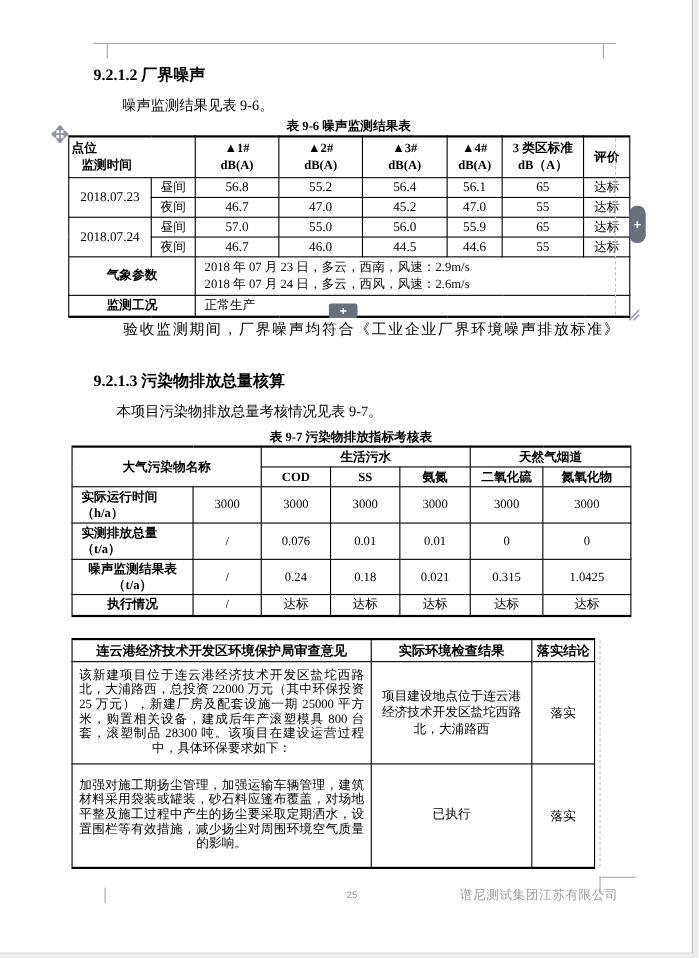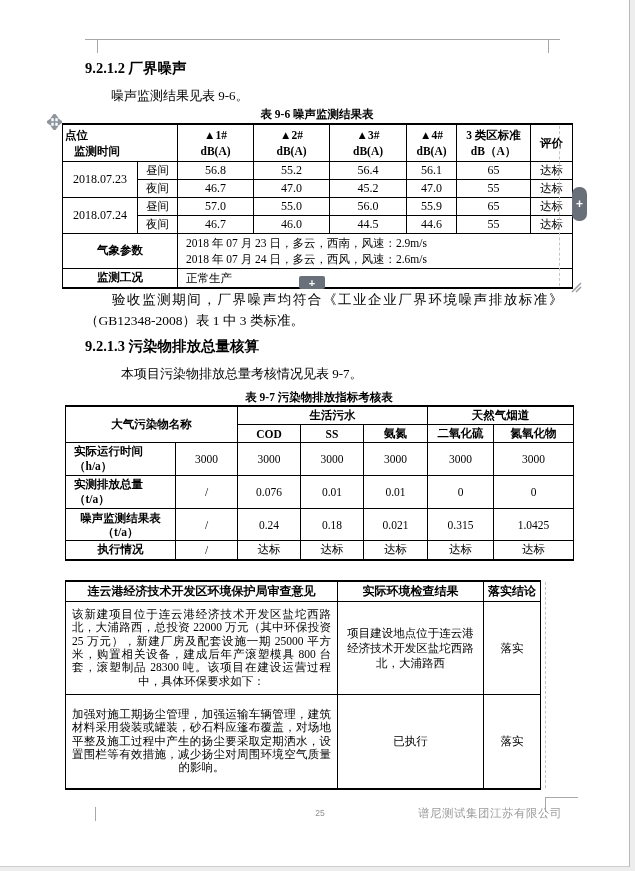--- a/index.html
+++ b/index.html
@@ -37,21 +37,21 @@
   .footer-num { left:300px; top:808px; width:40px; text-align:center; font-size:8.5px; color:#8f8f8f; font-family:"Liberation Sans",sans-serif; }
   .footer-company { left:418px; top:806px; font-size:11.5px; color:#9c9c9c; letter-spacing:0.5px; white-space:nowrap; }
 
   
   .h3 { font-weight:bold; font-size:14.5px; white-space:nowrap; }
   .h-noise { left:85px; top:59px; }
   .h-emission { left:85px; top:337px; }
   .h-review { left:85px; top:538px; font-size:15.5px; }
   .para { font-size:13px; width:480px; }
   .p-noise-intro { left:85px; top:87px; text-indent:26px; }
-  .p-emission-intro { left:95px; top:365px; text-indent:26px; }
+  .p-emission-intro { left:80px; top:365px; text-indent:26px; }
   .p-conclusion { left:85px; top:289px; width:478px; font-size:13.5px; line-height:21px; }
   .p-conclusion .l1 { text-indent:27px; text-align:justify; text-align-last:justify; white-space:nowrap; letter-spacing:0.6px; }
   .caption { text-align:center; font-weight:bold; font-size:11.5px; white-space:nowrap; }
   .cap-t6 { left:62px; top:107px; width:510px; }
   .cap-t7 { left:65px; top:390px; width:508px; }
   .cap-t8 { left:65px; top:564px; width:475px; }
 
   
   table { border-collapse:collapse; table-layout:fixed;
           border-top:2px solid #000; border-bottom:2px solid #000; }
@@ -207,21 +207,20 @@
     <svg width="12" height="12" viewBox="0 0 12 12">
       <line x1="2" y1="11" x2="11" y2="2" stroke="#9aa0a6" stroke-width="1.6"></line>
       <line x1="6" y1="11" x2="11" y2="6" stroke="#9aa0a6" stroke-width="1.6"></line>
     </svg>
   </div>
   <div class="abs dash dash-t6"></div>
   <div class="abs plus-pill pill-h">+</div>
 
   <div class="abs p-conclusion">
     <div class="l1">验收监测期间，厂界噪声均符合《工业企业厂界环境噪声排放标准》</div>
-    <div class="l2">（GB12348-2008）表 1 中 3 类标准。</div>
   </div>
 
   <div class="abs h3 h-emission">9.2.1.3 污染物排放总量核算</div>
   <div class="abs para p-emission-intro">本项目污染物排放总量考核情况见表 9-7。</div>
   <div class="abs caption cap-t7">表 9-7  污染物排放指标考核表</div>
 
   <table class="abs t7">
     <colgroup>
         <col style="width:110px">
         <col style="width:62px">

